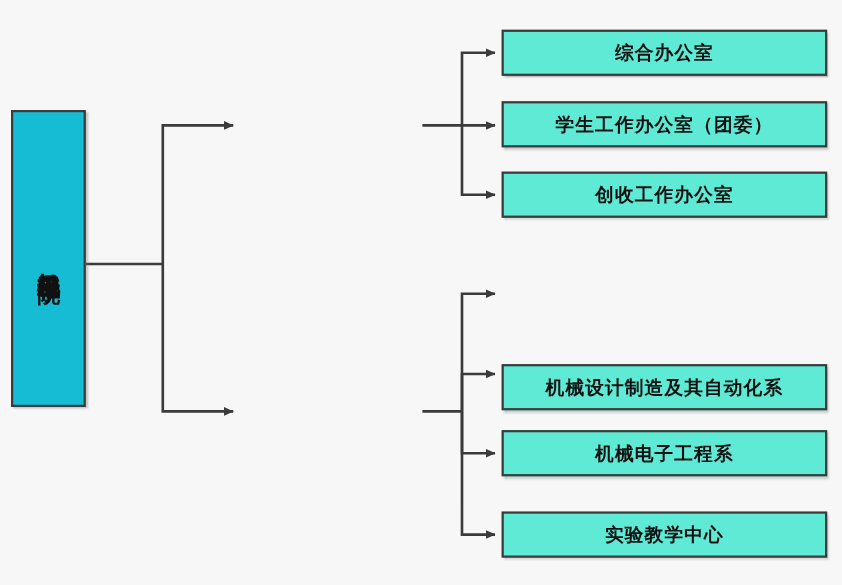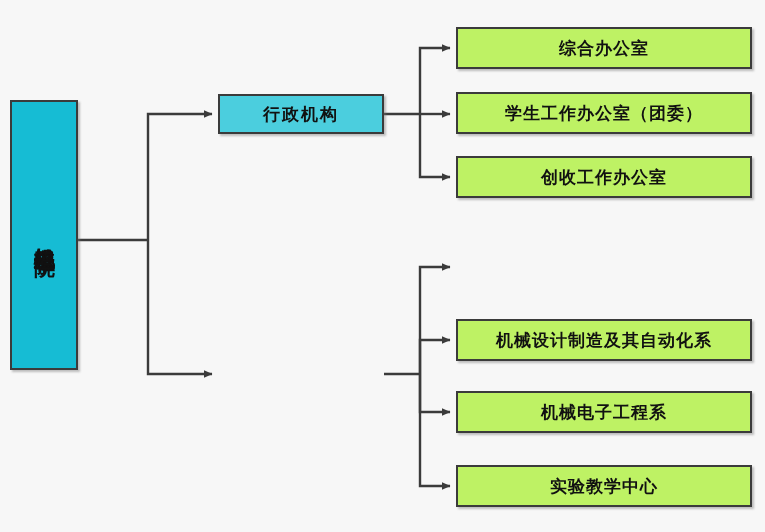--- a/index.html
+++ b/index.html
@@ -56,29 +56,29 @@
     background: #4bcede;
     font-size: 17px;
     letter-spacing: 2px;
   }
   .node-mid-admin { left: 218px; top: 94px; }
   .node-mid-teach { left: 218px; top: 354px; }
   .node-leaf {
     left: 456px;
     width: 296px;
     height: 42px;
-    background: #bef264;
+    background: #5eead4;
     font-size: 17px;
     letter-spacing: 1px;
   }
   .leaf-a0 { top: 27px; }
   .leaf-a1 { top: 92px; }
   .leaf-a2 { top: 156px; text-align: center; }
   .leaf-t0 { top: 246px; }
-  .leaf-t1 { top: 319px; }
+  .leaf-t1 { top: 331px; }
   .leaf-t2 { top: 391px; }
   .leaf-t3 { top: 465px; font-family: Liberation Serif, serif; }
 </style>
 </head>
 <body>
 
 <div id="chart">
 
   <svg class="connectors" viewBox="0 0 765 532" xmlns="http://www.w3.org/2000/svg">
     <defs>
@@ -100,21 +100,20 @@
       <path d="M384,374 L420,374"></path>
       <path d="M420,374 L420,267 L450,267" marker-end="url(#arrowhead)"></path>
       <path d="M420,374 L420,340 L450,340" marker-end="url(#arrowhead)"></path>
       <path d="M420,374 L420,412 L450,412" marker-end="url(#arrowhead)"></path>
       <path d="M420,374 L420,486 L450,486" marker-end="url(#arrowhead)"></path>
     </g>
   </svg>
 
   <div class="node node-root">机械电子工程学院</div>
 
-  <div class="node node-mid node-mid-admin">行政机构</div>
 
 
   <div class="node node-leaf leaf-a0">综合办公室</div>
   <div class="node node-leaf leaf-a1">学生工作办公室（团委）</div>
   <div class="node node-leaf leaf-a2">创收工作办公室</div>
 
   <div class="node node-leaf leaf-t1">机械设计制造及其自动化系</div>
   <div class="node node-leaf leaf-t2">机械电子工程系</div>
   <div class="node node-leaf leaf-t3">实验教学中心</div>
 

